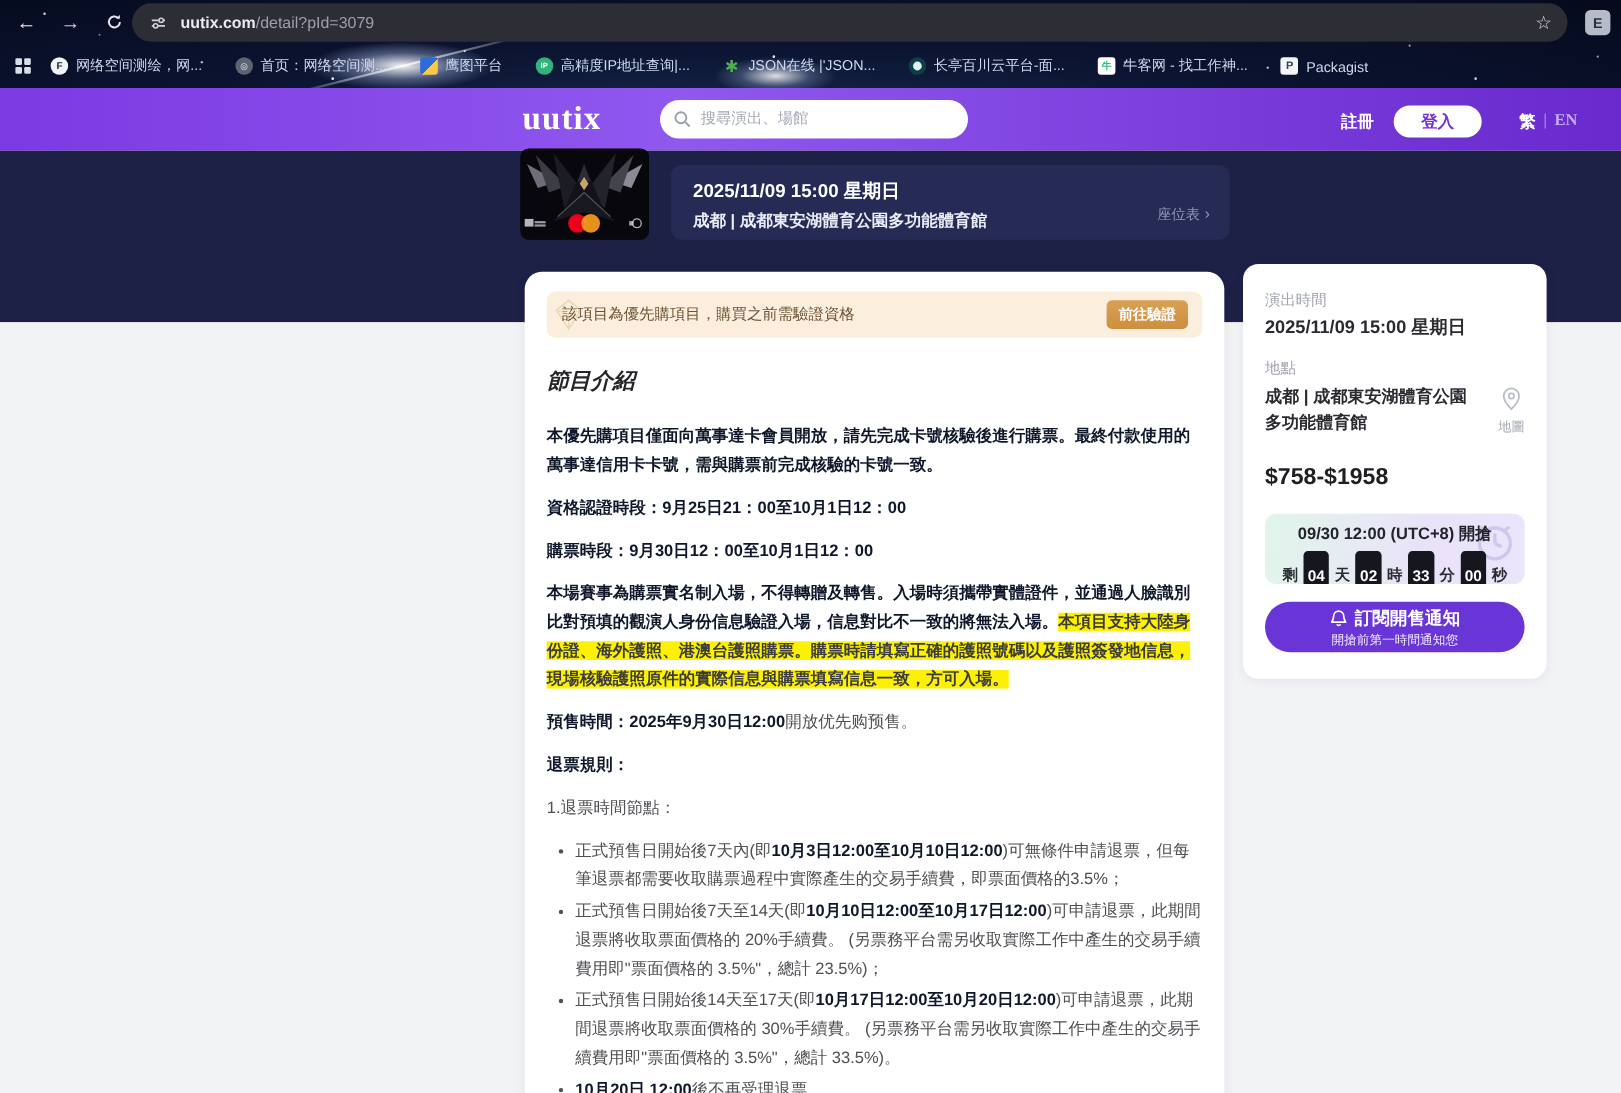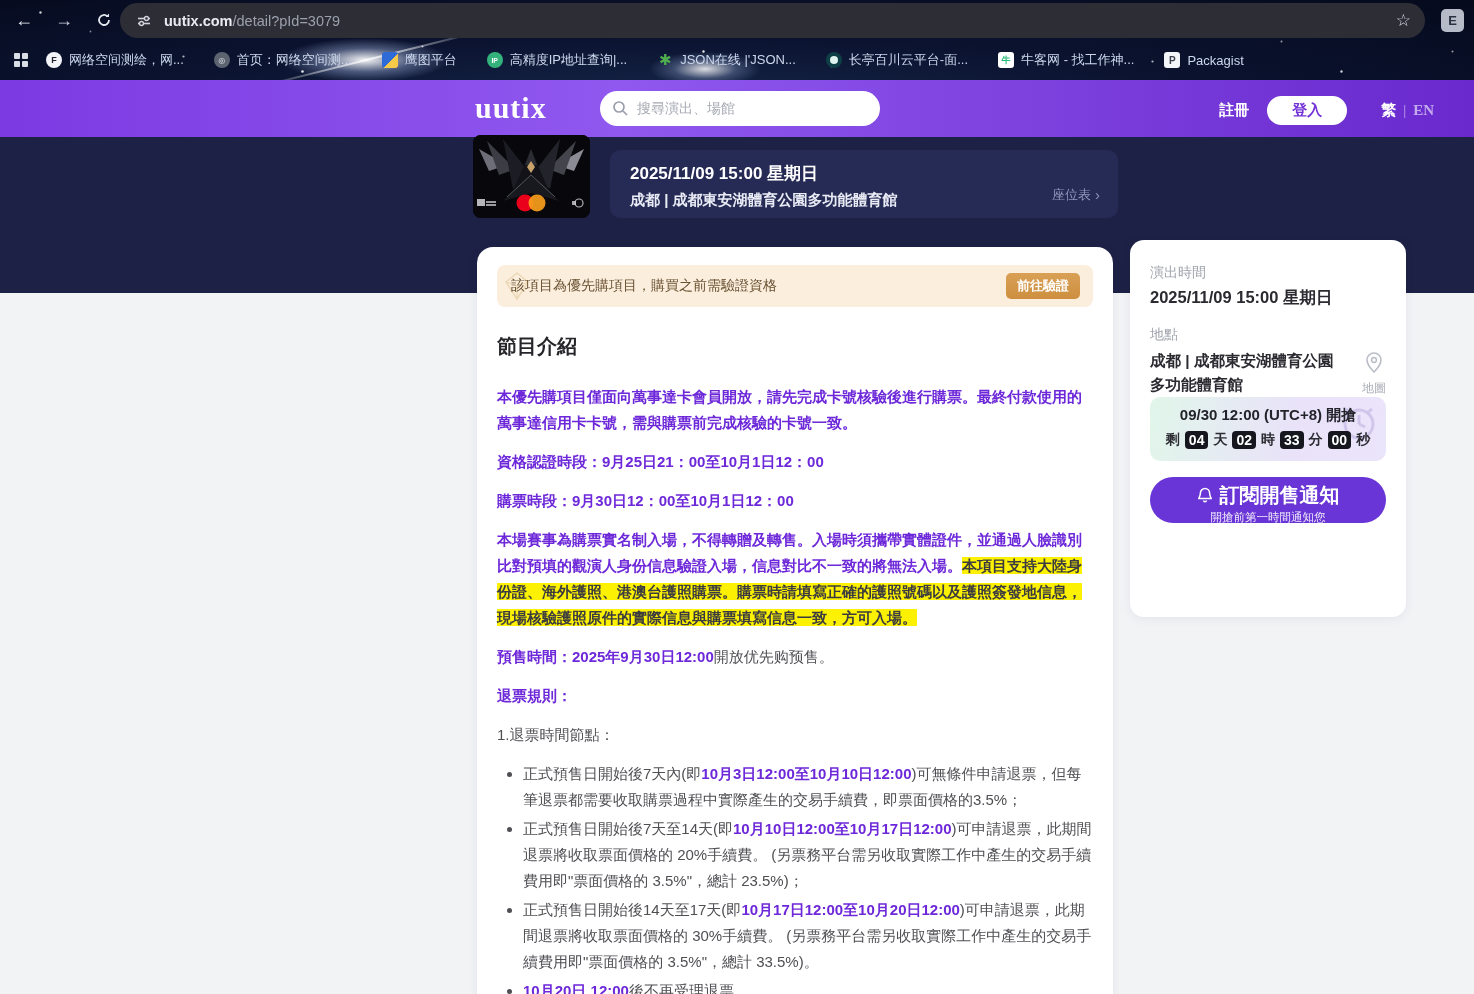--- a/index.html
+++ b/index.html
@@ -95,48 +95,48 @@
   
   .main-card { position:absolute; left:477px; top:247px; width:636px; height:914px; background:#fff;
     border-radius:16px 16px 0 0; box-shadow:0 2px 12px rgba(20,20,60,.06); padding:18px 20px 0; overflow:hidden; }
   .notice { position:relative; height:42px; background:#fbeedd; border-radius:8px; display:flex;
     align-items:center; padding:0 96px 0 14px; margin-bottom:26px; }
   .notice-gem { position:absolute; left:3px; top:4px; opacity:.8; }
   .notice-text { position:relative; font-size:14px; color:#6a5233; }
   .notice-btn { position:absolute; right:13px; top:8px; height:26px; padding:0 11px;
     background:linear-gradient(180deg,#d9a055,#cd8f3f); border-radius:5px; color:#fff; font-size:13px;
     font-weight:700; display:flex; align-items:center; }
-  .intro-title { font-size:20px; font-weight:800; color:#26262a; margin-bottom:24px; }
+  .intro-title { font-size:20px; font-weight:800; color:#26262a; margin-bottom:24px;font-style:italic; }
   .article { font-size:15px; color:#4f4f54; line-height:26px; }
   .article p { margin-bottom:13px; }
-  .seg-b { font-weight:700; color:#6d28d9; }
+  .seg-b { font-weight:700; color:#0f172a; }
   .seg-bhl { font-weight:700; color:#3c3c40; background:#fcf103; }
   .article ul { margin:4px 0 14px; padding-left:26px; }
   .article li { margin-bottom:3px; }
 
   
   .sidebar-card { position:absolute; left:1130px; top:240px; width:276px; height:377px; background:#fff;
     border-radius:14px; box-shadow:0 2px 12px rgba(20,20,60,.06); padding:24px 20px; }
   .sb-label { font-size:14px; color:#9fa3ab; margin-bottom:5px; }
   .sb-time { font-size:16.5px; font-weight:700; color:#2a2a30; margin-bottom:17px; }
   .loc-row { display:flex; align-items:flex-start; }
   .sb-venue { width:188px; font-size:15.5px; font-weight:700; color:#2a2a30; line-height:24px; }
   .map-widget { margin-left:auto; text-align:center; color:#a7abb4; font-size:12px; padding-top:2px; }
   .sb-price { font-size:21px; font-weight:800; color:#202024; margin:25px 0 21px; }
   .countdown { position:relative; height:64px; border-radius:10px; overflow:hidden; text-align:center;
     background:linear-gradient(100deg,#e1f6ea 0%, #e9e2f9 62%, #ebe5fb 100%); padding-top:9px; }
   .cd-title { font-size:15px; font-weight:600; color:#23232b; margin-bottom:6px; position:relative; }
   .cd-row { display:flex; align-items:center; justify-content:center; gap:5px; position:relative; }
   .cd-unit { font-size:14px; font-weight:700; color:#2b2b32; }
   .cd-box { min-width:23px; background:#16161f; color:#fff; font-weight:700; font-size:14px;
-    border-radius:4px; padding:1px 4px; text-align:center; }
+    border-radius:4px; padding:14px 4px; text-align:center; }
   .cd-clock { position:absolute; right:4px; top:2px; opacity:.28; }
   .subscribe-btn { margin-top:16px; height:46px; border-radius:23px; background:#6a35d6; color:#fff;
     text-align:center; padding-top:5px; }
-  .sub-title { font-size:20px; font-weight:800; display:flex; align-items:center; justify-content:center; gap:7px; }
+  .sub-title { font-size:16px; font-weight:800; display:flex; align-items:center; justify-content:center; gap:7px; }
   .sub-sub { font-size:11.5px; color:rgba(255,255,255,.9); margin-top:1px; }
 </style>
 </head>
 <body>
 
 <div class="chrome">
   <i class="stars"></i>
   <div class="flare1"></div>
   <div class="flare2"></div>
   <div class="streak"></div>
@@ -304,20 +304,21 @@
   <div class="loc-row">
     <div class="sb-venue">成都 | 成都東安湖體育公園多功能體育館</div>
     <div class="map-widget">
       <svg width="22" height="26" viewBox="0 0 22 26">
         <path d="M11 2 a7 7 0 0 1 7 7 c0 5-7 12-7 12 s-7-7-7-12 a7 7 0 0 1 7-7 z" fill="none" stroke="#b9bdc6" stroke-width="1.6"></path>
         <circle cx="11" cy="9" r="2.4" fill="none" stroke="#b9bdc6" stroke-width="1.5"></circle>
       </svg>
       <div>地圖</div>
     </div>
   </div>
+  <div class="sb-price">$758-$1958</div>
 
   <div class="countdown">
     <svg class="cd-clock" width="46" height="46" viewBox="0 0 46 46">
       <circle cx="23" cy="25" r="14" fill="none" stroke="#8f7cc9" stroke-width="3"></circle>
       <line x1="23" y1="25" x2="23" y2="16" stroke="#8f7cc9" stroke-width="3"></line>
       <line x1="23" y1="25" x2="29" y2="28" stroke="#8f7cc9" stroke-width="3"></line>
       <line x1="10" y1="10" x2="15" y2="14" stroke="#8f7cc9" stroke-width="3"></line>
       <line x1="36" y1="10" x2="31" y2="14" stroke="#8f7cc9" stroke-width="3"></line>
     </svg>
     <div class="cd-title">09/30 12:00 (UTC+8) 開搶</div>

